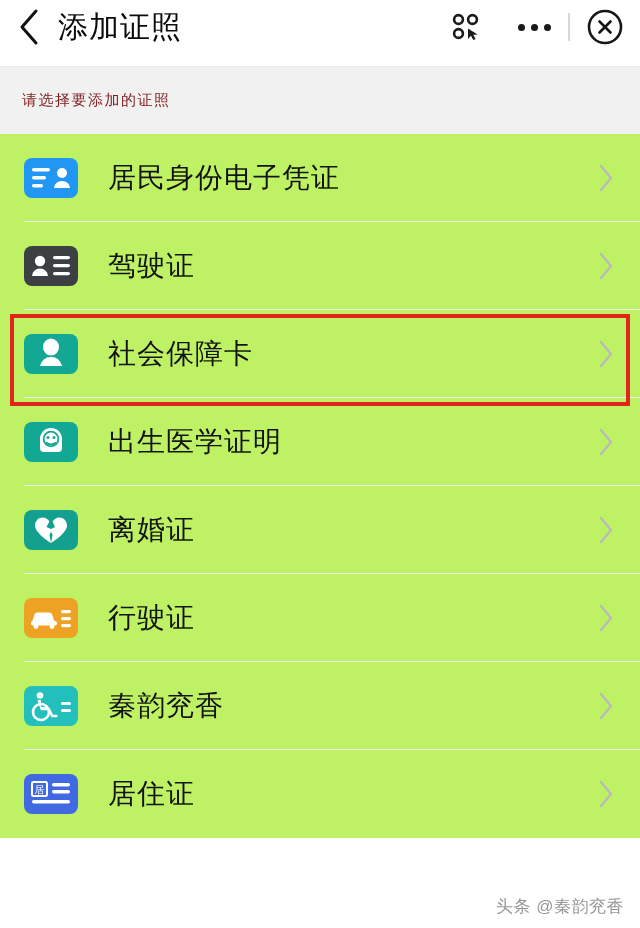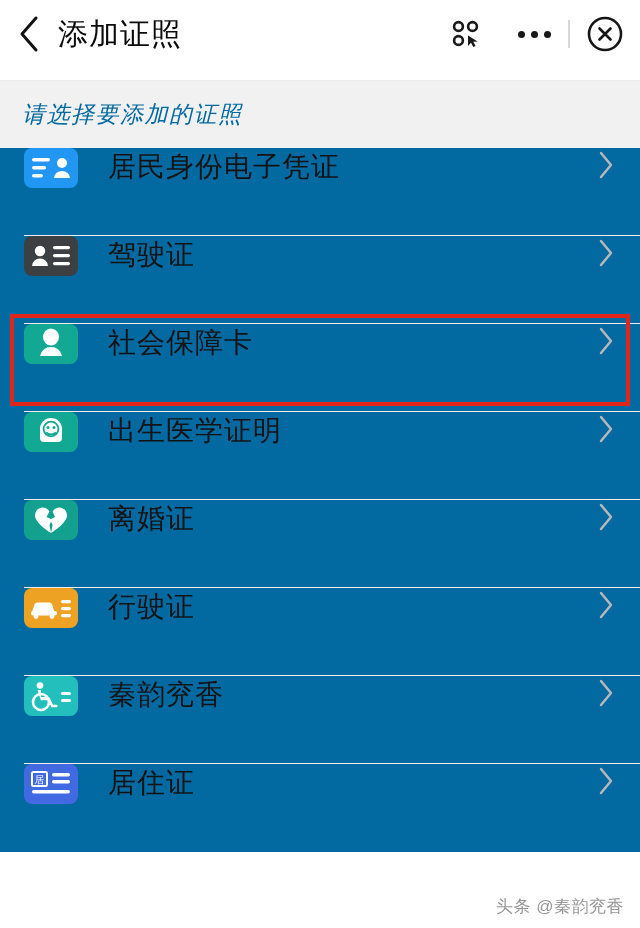--- a/index.html
+++ b/index.html
@@ -7,21 +7,21 @@
     width: 640px; height: 928px;
     background: #ffffff;
     font-family: "Liberation Sans", "DejaVu Sans", sans-serif;
     overflow: hidden;
   }
   #app { position: relative; width: 640px; height: 928px; background: #ffffff; }
 
   
   .navbar {
     position: relative;
-    height: 80px;
+    height: 66px;
     background: #ffffff;
     display: flex;
     align-items: center;
     padding: 0 14px 12px 18px;
   }
   .nav-back {
     width: 34px; height: 44px;
     display: flex; align-items: center; justify-content: flex-start;
     cursor: pointer;
   }
@@ -75,35 +75,35 @@
   
   .section-band {
     height: 68px;
     background: #f1f1f1;
     display: flex;
     align-items: center;
     padding-left: 22px;
     border-top: 1px solid #ececec;
   }
   .section-band .label {
-    font-size: 23px;
-    color: #0369a1;
+    font-size: 15px;
+    color: #7f1d1d;
     letter-spacing: 1.5px;
-    font-style: italic;
   }
 
   
   .list { background: #ffffff; position: relative; }
   .row {
     position: relative;
     height: 88px;
     display: flex;
+    align-items: center;
     padding-left: 24px;
     padding-right: 24px;
-    background: #0369a1;
+    background: #bef264;
     cursor: pointer;
   }
   .row::after {
     content: "";
     position: absolute;
     left: 24px; right: 0; bottom: 0;
     height: 1px;
     background: #ededed;
   }
   .row.no-divider::after { display: none; }

